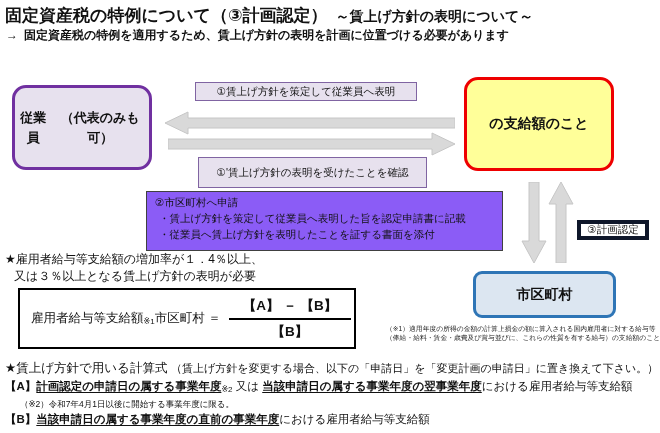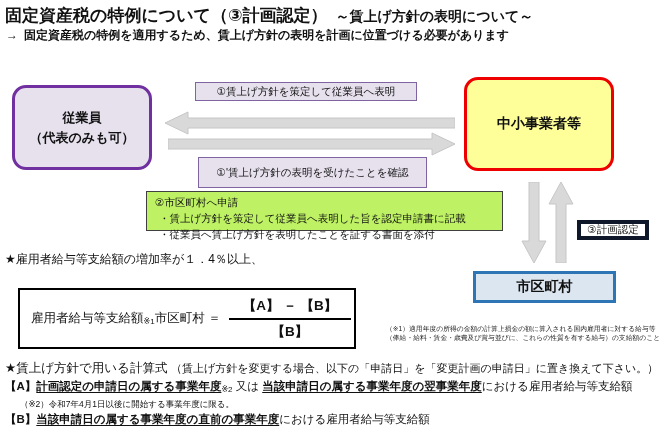--- a/index.html
+++ b/index.html
@@ -18,39 +18,39 @@
 
   .abs{position:absolute;box-sizing:border-box;}
 
   
   .title{left:5px;top:4px;font-size:17px;font-weight:bold;white-space:nowrap;}
   .title .suffix{font-size:14px;margin-left:8px;}
   .lead{left:6px;top:27px;font-size:12px;font-weight:bold;white-space:nowrap;}
   .lead .arr{margin-right:6px;}
 
   
-  .actor{display:flex;flex-direction:column;align-items:center;justify-content:center;
+  .actor{display:flex;flex-direction:row;align-items:center;justify-content:center;
          text-align:center;font-weight:bold;border-radius:14px;}
   .employee{left:12px;top:85px;width:140px;height:85px;border:3px solid var(--purple-border);
             background:var(--purple-fill);font-size:13px;line-height:1.5;}
   .sme{left:464px;top:77px;width:150px;height:94px;border:3px solid var(--red-border);
        background:var(--yellow-fill);font-size:14px;}
-  .municipality{left:473px;top:271px;width:143px;height:32px;border:3px solid var(--blue-border);
-                background:var(--blue-fill);font-size:14px;border-radius:0;}
+  .municipality{left:473px;top:271px;width:143px;height:47px;border:3px solid var(--blue-border);
+                background:var(--blue-fill);font-size:14px;border-radius:9px;}
 
   
   .steplabel{display:flex;align-items:center;justify-content:center;font-size:10.5px;
              background:var(--purple-fill);border:1px solid #8064a2;white-space:nowrap;}
   .step1{left:195px;top:82px;width:222px;height:19px;}
   .step1c{left:198px;top:157px;width:229px;height:31px;}
   .step3{left:577px;top:220px;width:72px;height:20px;background:#fff;border:4px solid #0f172a;
          display:flex;align-items:center;justify-content:center;font-size:10.5px;white-space:nowrap;}
 
   
-  .apply{left:146px;top:191px;width:357px;height:40px;border:1px solid #404040;background:#bef264;
+  .apply{left:146px;top:191px;width:357px;height:60px;border:1px solid #404040;background:#8b5cf6;
          font-size:10.5px;line-height:1.5;padding:3px 8px;white-space:nowrap;}
   .apply .ind{padding-left:4px;}
 
   svg.arrow{position:absolute;display:block;}
 
   
   .req1{left:5px;top:251px;font-size:12px;white-space:nowrap;}
   .req2{left:14px;top:268px;font-size:12px;white-space:nowrap;}
 
   
@@ -84,21 +84,21 @@
   </div>
   <div class="abs lead">
     <span class="arr">→</span><span>固定資産税の特例を適用するため、賃上げ方針の表明を計画に位置づける必要があります</span>
   </div>
 
   <div class="abs actor employee">
     <span>従業員</span>
     <span>（代表のみも可）</span>
   </div>
   <div class="abs actor sme">
-    <span>中小事業者等</span>
+    <span>の支給額のこと</span>
   </div>
   <div class="abs actor municipality">
     <span>市区町村</span>
   </div>
 
   <div class="abs steplabel step1">
     <span>①賃上げ方針を策定して従業員へ表明</span>
   </div>
   <div class="abs steplabel step1c">
     <span>①'賃上げ方針の表明を受けたことを確認</span>
@@ -122,20 +122,21 @@
   </svg>
   <svg class="arrow" style="left:548px;top:182px;" width="26" height="81" viewBox="0 0 26 81">
     <polygon points="13,0 1,22 8,22 8,81 18,81 18,22 25,22" fill="var(--arrow-gray)" stroke="var(--arrow-edge)" stroke-width="1"></polygon>
   </svg>
 
   <div class="abs step3">
     <span>③計画認定</span>
   </div>
 
   <div class="abs req1">★雇用者給与等支給額の増加率が１．4％以上、</div>
+  <div class="abs req2">又は３％以上となる賃上げ方針の表明が必要</div>
 
   <div class="abs formula">
     <span class="lhs"><span>雇用者給与等支給額</span><span class="subref">※1</span><span>市区町村 ＝</span></span>
     <span class="frac">
       <div class="num">【A】 － 【B】</div>
       <div class="den">【B】</div>
     </span>
   </div>
 
   <div class="abs fn1">

